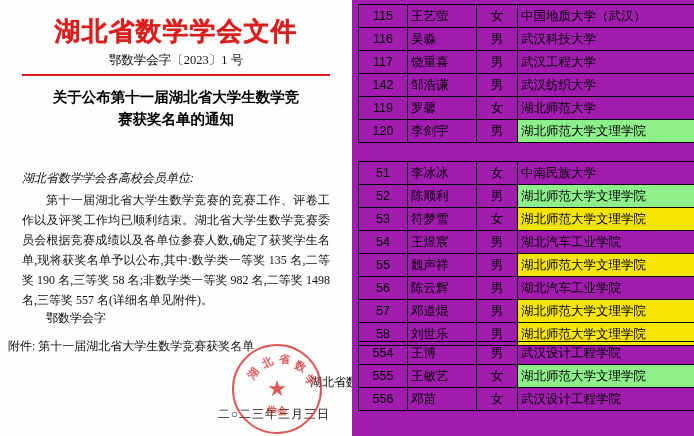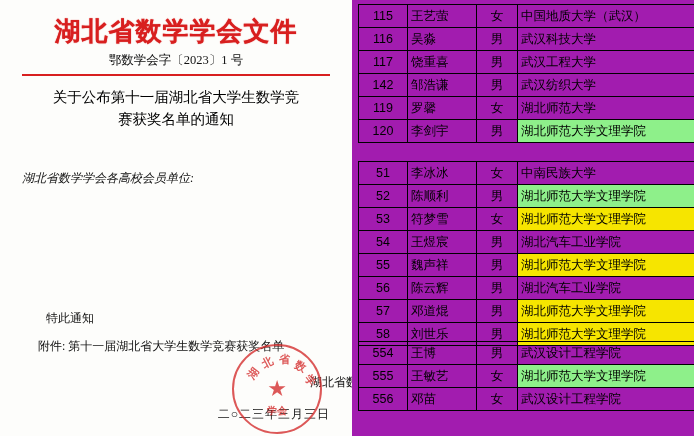--- a/index.html
+++ b/index.html
@@ -61,21 +61,21 @@
     height: 1.6px;
     background: #d81f1f;
   }
   .doc-subject {
     position: absolute;
     top: 86px;
     left: 36px;
     width: 280px;
     text-align: center;
     font-size: 14.5px;
-    font-weight: normal;
+    font-weight: bold;
     line-height: 22px;
     color: #000;
   }
   .doc-salutation {
     position: absolute;
     top: 170px;
     left: 22px;
     font-size: 12px;
     color: #111;
     font-style: italic;
@@ -97,21 +97,21 @@
     left: 22px;
     width: 308px;
     font-size: 12px;
     line-height: 20px;
     color: #111;
     text-indent: 24px;
   }
   .doc-attach {
     position: absolute;
     top: 336px;
-    left: 38px;
+    left: 8px;
     width: 308px;
     font-size: 12px;
     line-height: 20px;
     color: #111;
   }
   .doc-org {
     position: absolute;
     top: 374px;
     left: 16px;
     width: 330px;
@@ -223,21 +223,22 @@
 
   <div class="doc">
     <div class="doc-title">湖北省数学学会文件</div>
     <div class="doc-number">鄂数学会字〔2023〕1 号</div>
     <div class="red-rule"></div>
     <div class="doc-subject">
       <div>关于公布第十一届湖北省大学生数学竞</div>
       <div>赛获奖名单的通知</div>
     </div>
     <div class="doc-salutation">湖北省数学学会各高校会员单位:</div>
-    <div class="doc-note">特此通知</div>
+    <div class="doc-body">第十一届湖北省大学生数学竞赛的竞赛工作、评卷工作以及评奖工作均已顺利结束。湖北省大学生数学竞赛委员会根据竞赛成绩以及各单位参赛人数,确定了获奖学生名单,现将获奖名单予以公布,其中:数学类一等奖 135 名,二等奖 190 名,三等奖 58 名;非数学类一等奖 982 名,二等奖 1498 名,三等奖 557 名(详细名单见附件)。</div>
+    <div class="doc-note">鄂数学会字</div>
     <div class="doc-attach">附件: 第十一届湖北省大学生数学竞赛获奖名单</div>
     <div class="doc-org">湖北省数学学会</div>
     <div class="doc-date">二○二三年三月三日</div>
 
     <div class="seal">
       <div class="seal-text">
         <span class="seal-ch-0">湖</span>
         <span class="seal-ch-1">北</span>
         <span class="seal-ch-2">省</span>
         <span class="seal-ch-3">数</span>

